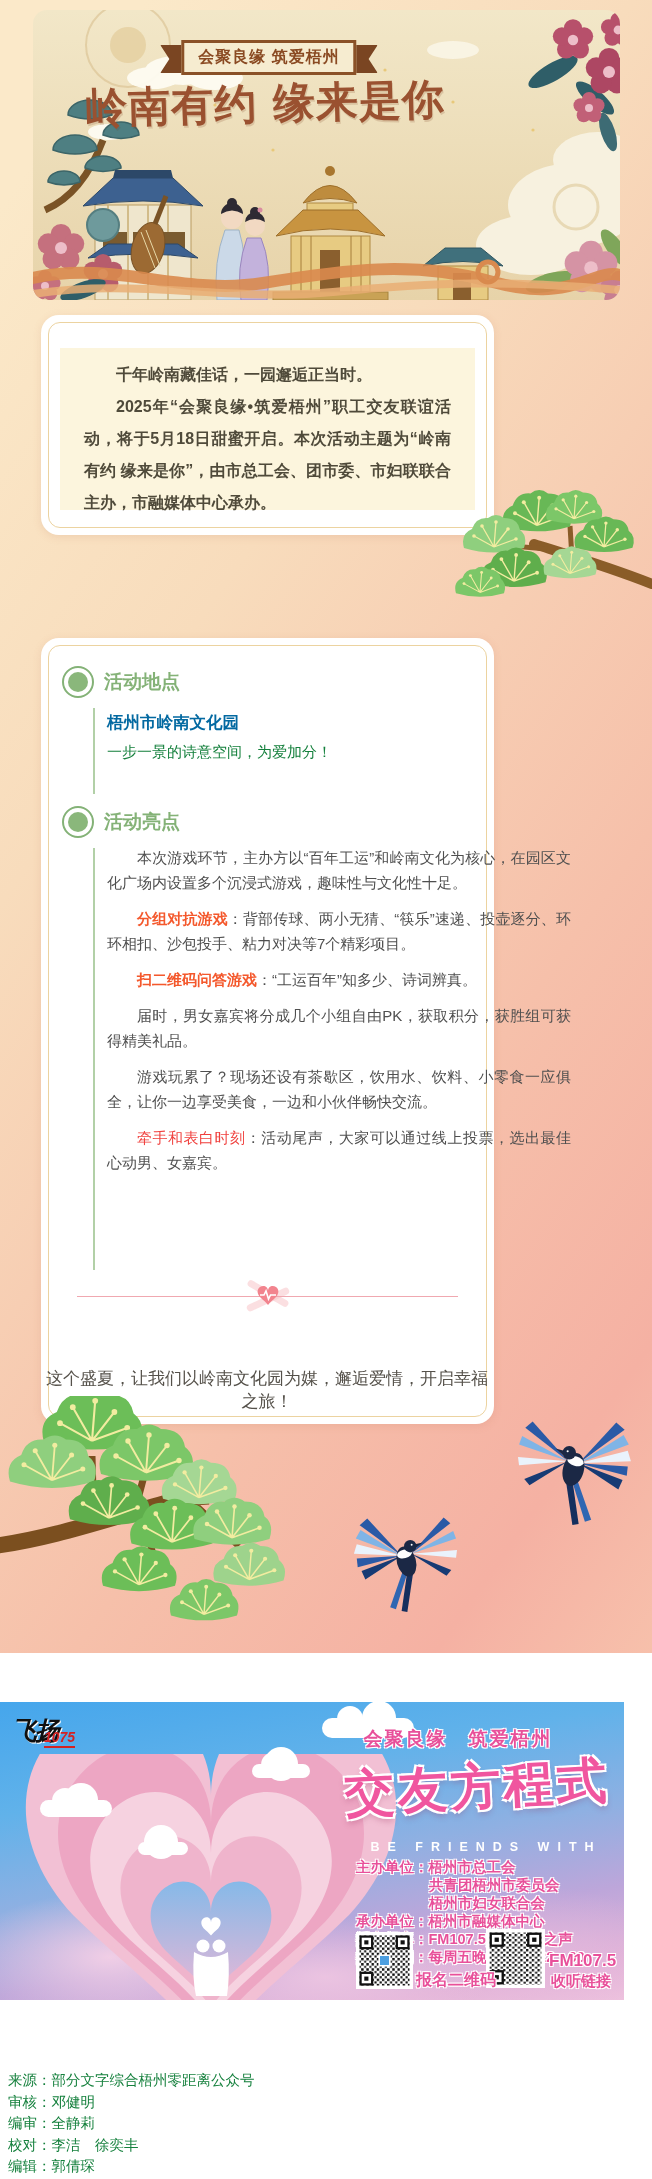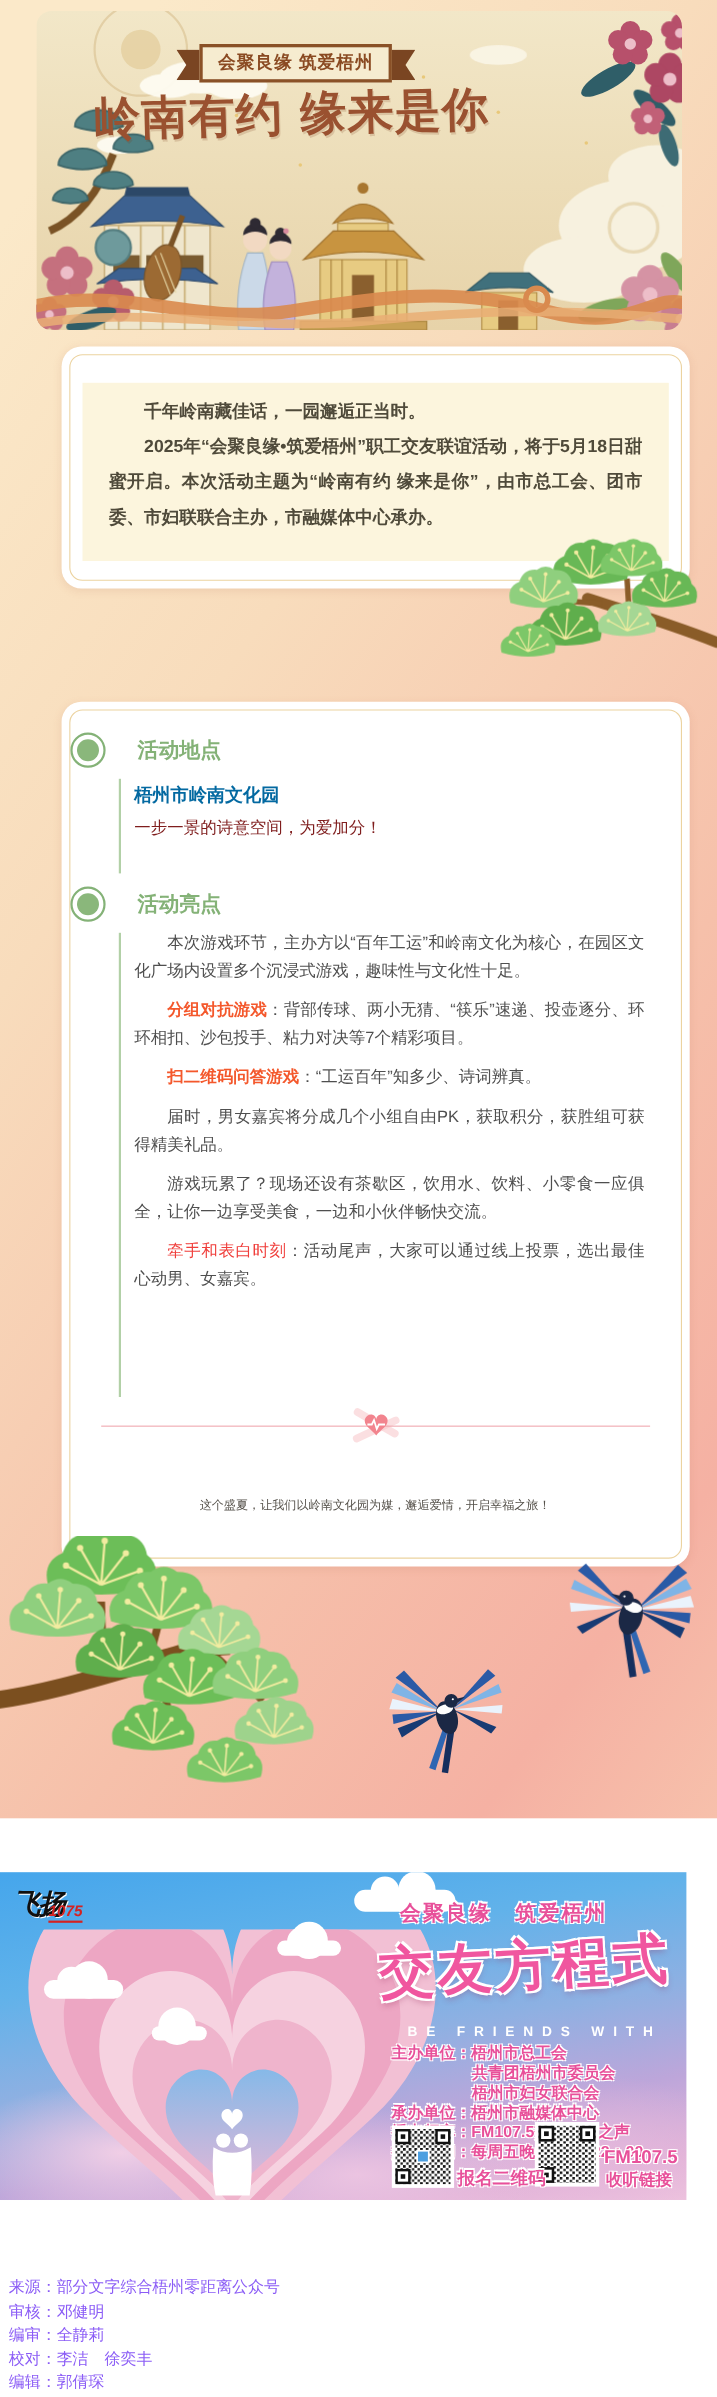--- a/index.html
+++ b/index.html
@@ -14,50 +14,50 @@
   .ribbon{position:absolute;left:236px;top:30px;transform:translateX(-50%);}
   .ribbon-panel{position:relative;background:#f6ecd0;border:3px solid #8a5127;color:#8a4a22;
     font-weight:bold;font-size:16px;letter-spacing:1px;padding:4px 14px;white-space:nowrap;z-index:2;}
   .ribbon-tail{position:absolute;top:5px;width:26px;height:28px;background:#7a4522;z-index:1;}
   .ribbon-tail.l{left:-21px;clip-path:polygon(100% 0,0 0,35% 50%,0 100%,100% 100%);}
   .ribbon-tail.r{right:-21px;clip-path:polygon(0 0,100% 0,65% 50%,100% 100%,0 100%);}
   .banner-title{position:absolute;left:232px;top:66px;transform:translateX(-50%) rotate(-1.5deg);
     font-family:"DejaVu Serif",serif;font-weight:bold;font-size:42px;color:#9a5130;
     letter-spacing:1px;white-space:nowrap;text-shadow:1px 2px 0 rgba(120,60,30,.18);}
   
-  .card{position:absolute;left:41px;width:571px;background:#fff;border-radius:18px;
-        box-shadow:0 2px 8px rgba(180,110,80,.15);margin-left:15px;}
+  .card{position:absolute;left:41px;width:453px;background:#fff;border-radius:18px;
+        box-shadow:0 2px 8px rgba(180,110,80,.15);}
   .card::before{content:'';position:absolute;inset:7px;border:1.5px solid #ecd3a0;border-radius:12px;pointer-events:none;}
   .card1{top:315px;height:220px;}
   .card2{top:638px;height:786px;}
   .cream{position:absolute;left:19px;right:19px;top:33px;bottom:25px;background:#fcf5dd;
          padding:11px 24px;box-sizing:border-box;}
   .cream p{margin:0;font-size:16px;font-weight:bold;color:#4f4a3a;line-height:32px;
            text-indent:2em;text-align:justify;}
-  .sec-head{position:absolute;left:8px;display:flex;align-items:center;gap:29px;justify-content:center;}
+  .sec-head{position:absolute;left:21px;display:flex;align-items:center;gap:10px;justify-content:center;}
   .ring{width:28px;height:28px;border:2px solid #84b277;border-radius:50%;
         display:flex;align-items:center;justify-content:center;flex:none;}
   .ring i{width:20px;height:20px;background:#8ab77b;border-radius:50%;}
   .sec-head h3{margin:0;font-size:19px;color:#84b277;font-weight:bold;}
   #sh1{top:28px;} #sh2{top:168px;}
   .vline{position:absolute;left:52px;width:2px;background:#b2d0a7;}
   #vl1{top:70px;height:86px;} #vl2{top:210px;height:422px;}
   .loc-name{position:absolute;left:66px;top:74px;font-size:16.5px;font-weight:bold;color:#0369a1;}
-  .loc-desc{position:absolute;left:66px;top:105px;font-size:15px;color:#7f1d1d;}
+  .loc-desc{position:absolute;left:66px;top:105px;font-size:15px;color:#15803d;}
   .paras{position:absolute;left:66px;top:207px;width:464px;}
   .paras p{margin:0 0 11px;font-size:15px;line-height:25px;color:#4f4f4f;text-indent:2em;text-align:justify;}
   .lbl-o{color:#f4582c;font-weight:bold;}
   .lbl-r{color:#f03f3c;font-weight:normal;}
   .divider{position:absolute;left:36px;right:36px;top:652px;height:14px;}
   .divider .line{position:absolute;left:0;right:0;top:6px;height:1px;background:#f0a8b0;}
   .divider .hx{position:absolute;left:50%;top:-6px;transform:translateX(-50%);}
   .divider .ray{position:absolute;left:50%;top:0;width:46px;height:7px;background:rgba(248,196,200,.55);border-radius:4px;}
   .divider .ray.r1{transform:translateX(-50%) rotate(30deg);}
   .divider .ray.r2{transform:translateX(-50%) rotate(-25deg);top:6px;}
-  .closing{position:absolute;left:0;right:1px;top:712px;text-align:center;font-size:11px;color:#55514a;}
+  .closing{position:absolute;left:0;right:1px;top:712px;text-align:center;font-size:17px;color:#55514a;}
   .deco{position:absolute;}
   
   .poster{position:absolute;left:0;top:1702px;width:624px;height:298px;overflow:hidden;
     background:linear-gradient(170deg,#45a6ec 0%,#61b2ea 28%,#8fb0e2 52%,#bda6da 72%,#e2b3d8 90%,#eec3de 100%);}
   .pinkcloud{position:absolute;border-radius:50%;}
   .pc1{left:-40px;top:190px;width:300px;height:130px;background:radial-gradient(closest-side,rgba(244,208,230,.95),rgba(244,208,230,0));}
   .pc2{left:160px;top:215px;width:330px;height:120px;background:radial-gradient(closest-side,rgba(238,198,226,.9),rgba(238,198,226,0));}
   .pc3{left:400px;top:185px;width:280px;height:140px;background:radial-gradient(closest-side,rgba(230,185,220,.8),rgba(230,185,220,0));}
   .cloud{position:absolute;background:#fff;border-radius:30px;}
   .cloud::before,.cloud::after{content:'';position:absolute;background:#fff;border-radius:50%;}
@@ -86,21 +86,21 @@
   .pinfo .row{font-size:14.5px;line-height:18px;white-space:nowrap;}
   .pinfo .row.indent{padding-left:73px;}
   .qr{position:absolute;}
   .qr1{left:356px;top:230px;width:57px;height:57px;}
   .qr2{left:486px;top:227px;width:59px;height:59px;}
   .qr1-label{position:absolute;left:416px;top:268px;font-size:16px;}
   .qr2-l1{position:absolute;left:549px;top:249px;font-size:17px;}
   .qr2-l2{position:absolute;left:551px;top:270px;font-size:15px;}
   
   .credits{position:absolute;left:8px;top:2070px;}
-  .credits p{margin:0;font-size:14.5px;line-height:21.5px;color:#8b5cf6;}
+  .credits p{margin:0;font-size:14.5px;line-height:21.5px;color:#15803d;}
 </style>
 </head>
 <body>
 
 <svg width="0" height="0" style="position:absolute" aria-hidden="true">
   <defs>
     <g id="pc">
       <path d="M-30,4 Q-34,-10 -22,-15 Q-18,-27 -6,-26 Q2,-32 10,-26 Q24,-26 26,-14 Q34,-8 30,4 Q0,13 -30,4 Z"></path>
       <path d="M0,3 L-20,-8 M0,3 L-12,-18 M0,3 L2,-22 M0,3 L14,-15 M0,3 L22,-5" stroke="#f2eca0" stroke-width="1.3" fill="none"></path>
       <circle cx="-20" cy="-8" r="1.8" fill="#f2eca0"></circle>

